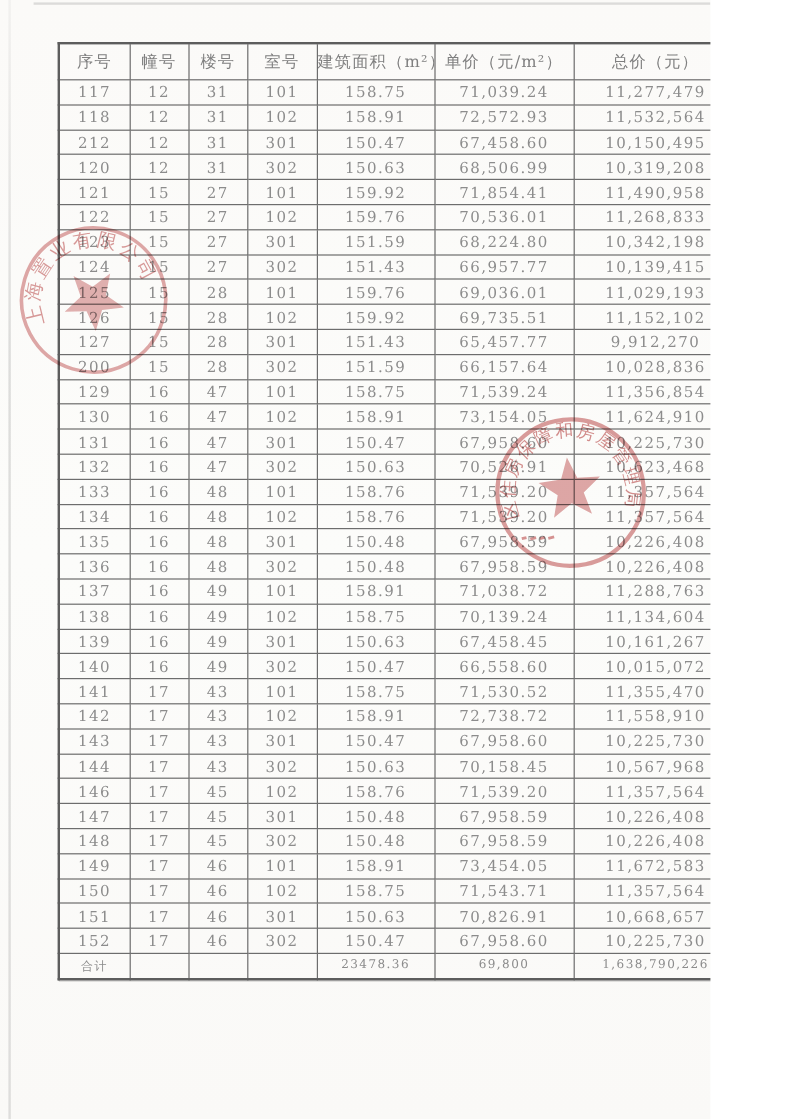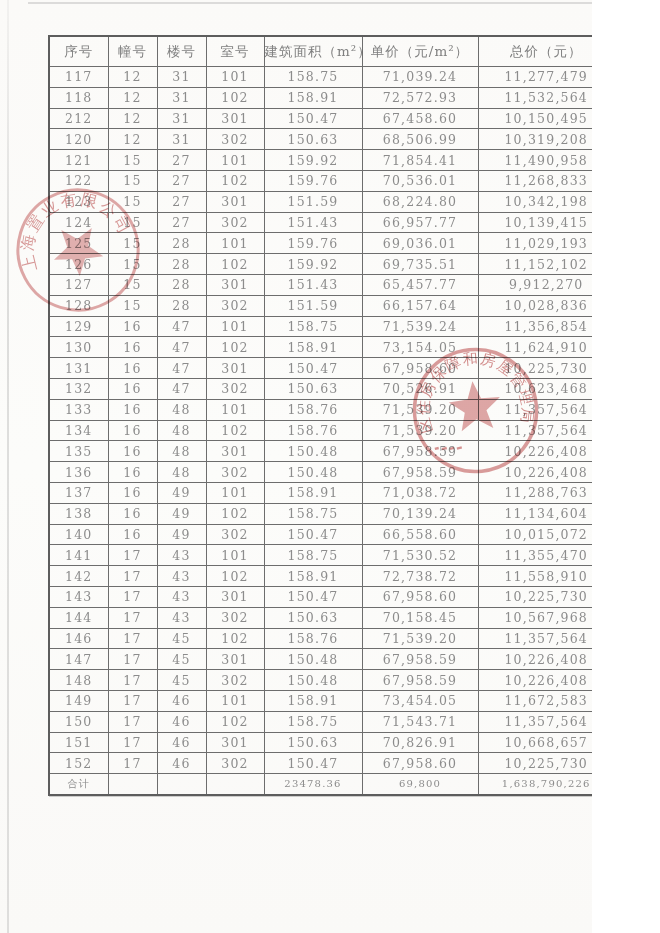--- a/index.html
+++ b/index.html
@@ -178,21 +178,21 @@
         <tr>
           <td>127</td>
           <td>15</td>
           <td>28</td>
           <td>301</td>
           <td>151.43</td>
           <td>65,457.77</td>
           <td>9,912,270</td>
         </tr>
         <tr>
-          <td>128</td>
+          <td>200</td>
           <td>15</td>
           <td>28</td>
           <td>302</td>
           <td>151.59</td>
           <td>66,157.64</td>
           <td>10,028,836</td>
         </tr>
         <tr>
           <td>129</td>
           <td>16</td>
@@ -275,20 +275,29 @@
           <td>11,288,763</td>
         </tr>
         <tr>
           <td>138</td>
           <td>16</td>
           <td>49</td>
           <td>102</td>
           <td>158.75</td>
           <td>70,139.24</td>
           <td>11,134,604</td>
+        </tr>
+        <tr>
+          <td>139</td>
+          <td>16</td>
+          <td>49</td>
+          <td>301</td>
+          <td>150.63</td>
+          <td>67,458.45</td>
+          <td>10,161,267</td>
         </tr>
         <tr>
           <td>140</td>
           <td>16</td>
           <td>49</td>
           <td>302</td>
           <td>150.47</td>
           <td>66,558.60</td>
           <td>10,015,072</td>
         </tr>

